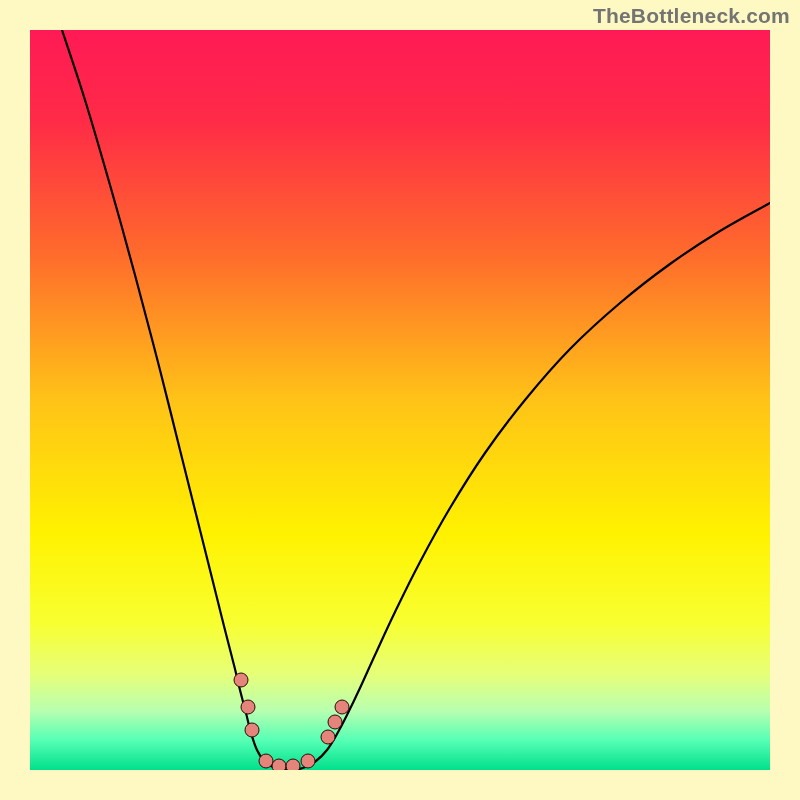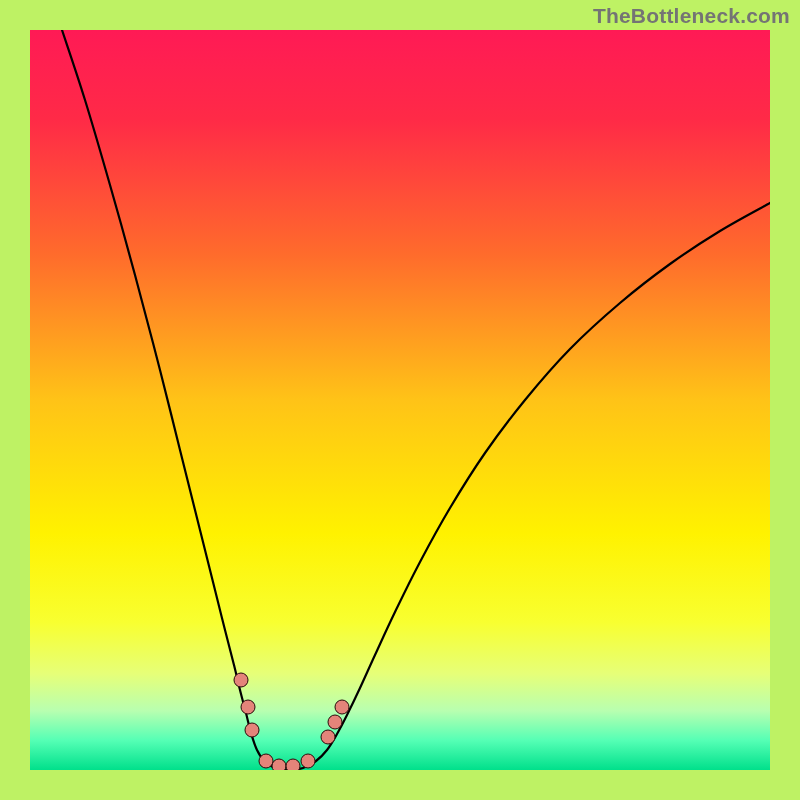--- a/index.html
+++ b/index.html
@@ -8,21 +8,21 @@
     width: 800px;
     height: 800px;
     background: #000;
     overflow: hidden;
     font-family: Arial, Helvetica, sans-serif;
   }
   .outer {
     position: relative;
     width: 800px;
     height: 800px;
-    background: #bef264;
+    background: #fef9c3;
   }
   .watermark {
     position: absolute;
     top: 4px;
     right: 10px;
     color: #747474;
     font-size: 21px;
     font-weight: bold;
     letter-spacing: 0.2px;
     z-index: 10;

